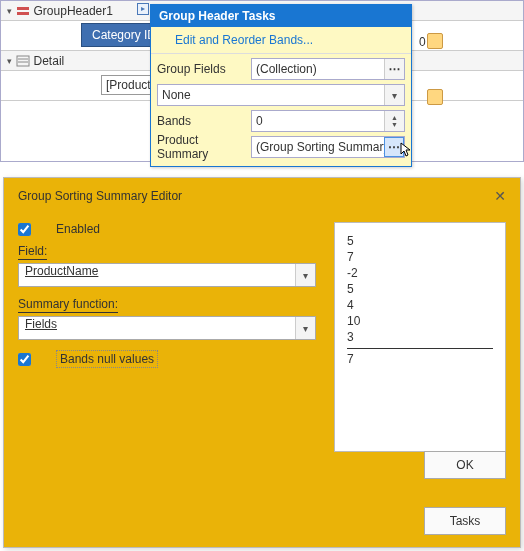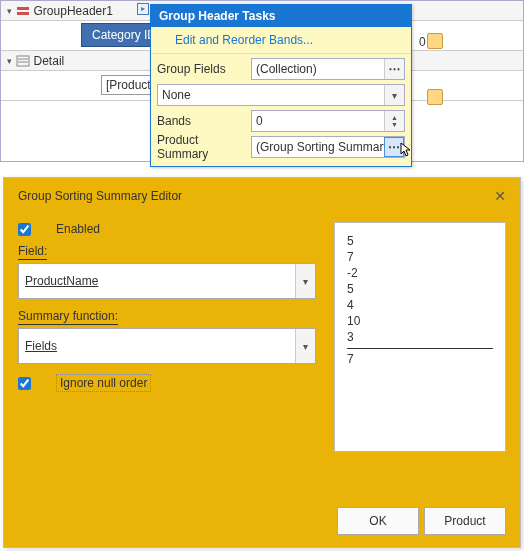--- a/index.html
+++ b/index.html
@@ -82,38 +82,38 @@
   .editor-body { display:flex; padding:8px 14px 4px 14px; gap:18px; }
   .editor-left { flex:1; }
   .editor-right {
     width:172px; min-height:230px; border:1px solid #bbb; background:#fff;
     padding:10px 12px; position:relative;
   }
   .form-group { margin-bottom:10px;text-decoration:underline; }
   .form-group > .lbl { display:block; margin-bottom:3px; color:#333; }
   .form-group .underline { display:inline-block; border-bottom:1px solid #333; padding-bottom:1px; }
   .combo {
-    width:100%; height:36px; border:1px solid #aaa; background:#fff;
-    display:flex; align-items:center; padding:0 6px; position:relative;
+    width:100%; height:24px; border:1px solid #aaa; background:#fff;
+    display:flex; padding:0 6px; position:relative;
   }
   .combo .dd {
     position:absolute; right:0; top:0; bottom:0; width:20px;
     border-left:1px solid #ccc; background:#f4f4f4;
     display:flex; align-items:center; justify-content:center;
   }
   .combo .dd::after { content:"▾"; color:#555; font-size:10px; }
   .chk { display:flex; align-items:center; gap:21px; margin-bottom:8px; }
   .chk input { accent-color:#1976d2; margin:0 4px 0 0; }
   .dotted-focus { border:1px dotted #888; padding:1px 3px; }
 
   .preview-list div { line-height:16px; }
   .preview-hr { border:none; border-top:1px solid #333; margin:3px 0; }
 
   .editor-footer {
-    position:absolute; bottom:12px; right:14px; display:flex; gap:5px;
+    position:absolute; bottom:12px; right:14px; display:flex; gap:28px;flex-direction:column;
   }
   .btn {
     width:82px; height:28px; border:1px solid #aaa; background:#fafafa;
     display:flex; align-items:center; justify-content:center; cursor:pointer;
   }
 </style>
 </head>
 <body>
 
 <div class="designer-bg">
@@ -214,34 +214,34 @@
       </div>
       <div class="form-group">
         <span class="lbl"><span class="underline">Summary function:</span></span>
         <div class="combo">
           <span>Fields</span>
           <div class="dd"></div>
         </div>
       </div>
       <div class="chk">
         <input type="checkbox" checked="" style="">
-        <span class="dotted-focus">Ignore null order</span>
+        <span class="dotted-focus">Bands null values</span>
       </div>
     </div>
     <div class="editor-right">
       <div class="preview-list">
         <div>5</div>
         <div>7</div>
         <div>-2</div>
         <div>5</div>
         <div>4</div>
         <div>10</div>
         <div>3</div>
       </div>
       <hr class="preview-hr">
       <div>7</div>
     </div>
   </div>
   <div class="editor-footer">
     <div class="btn">OK</div>
-    <div class="btn">Product</div>
+    <div class="btn">Tasks</div>
   </div>
 </div>
 
 </body></html>

